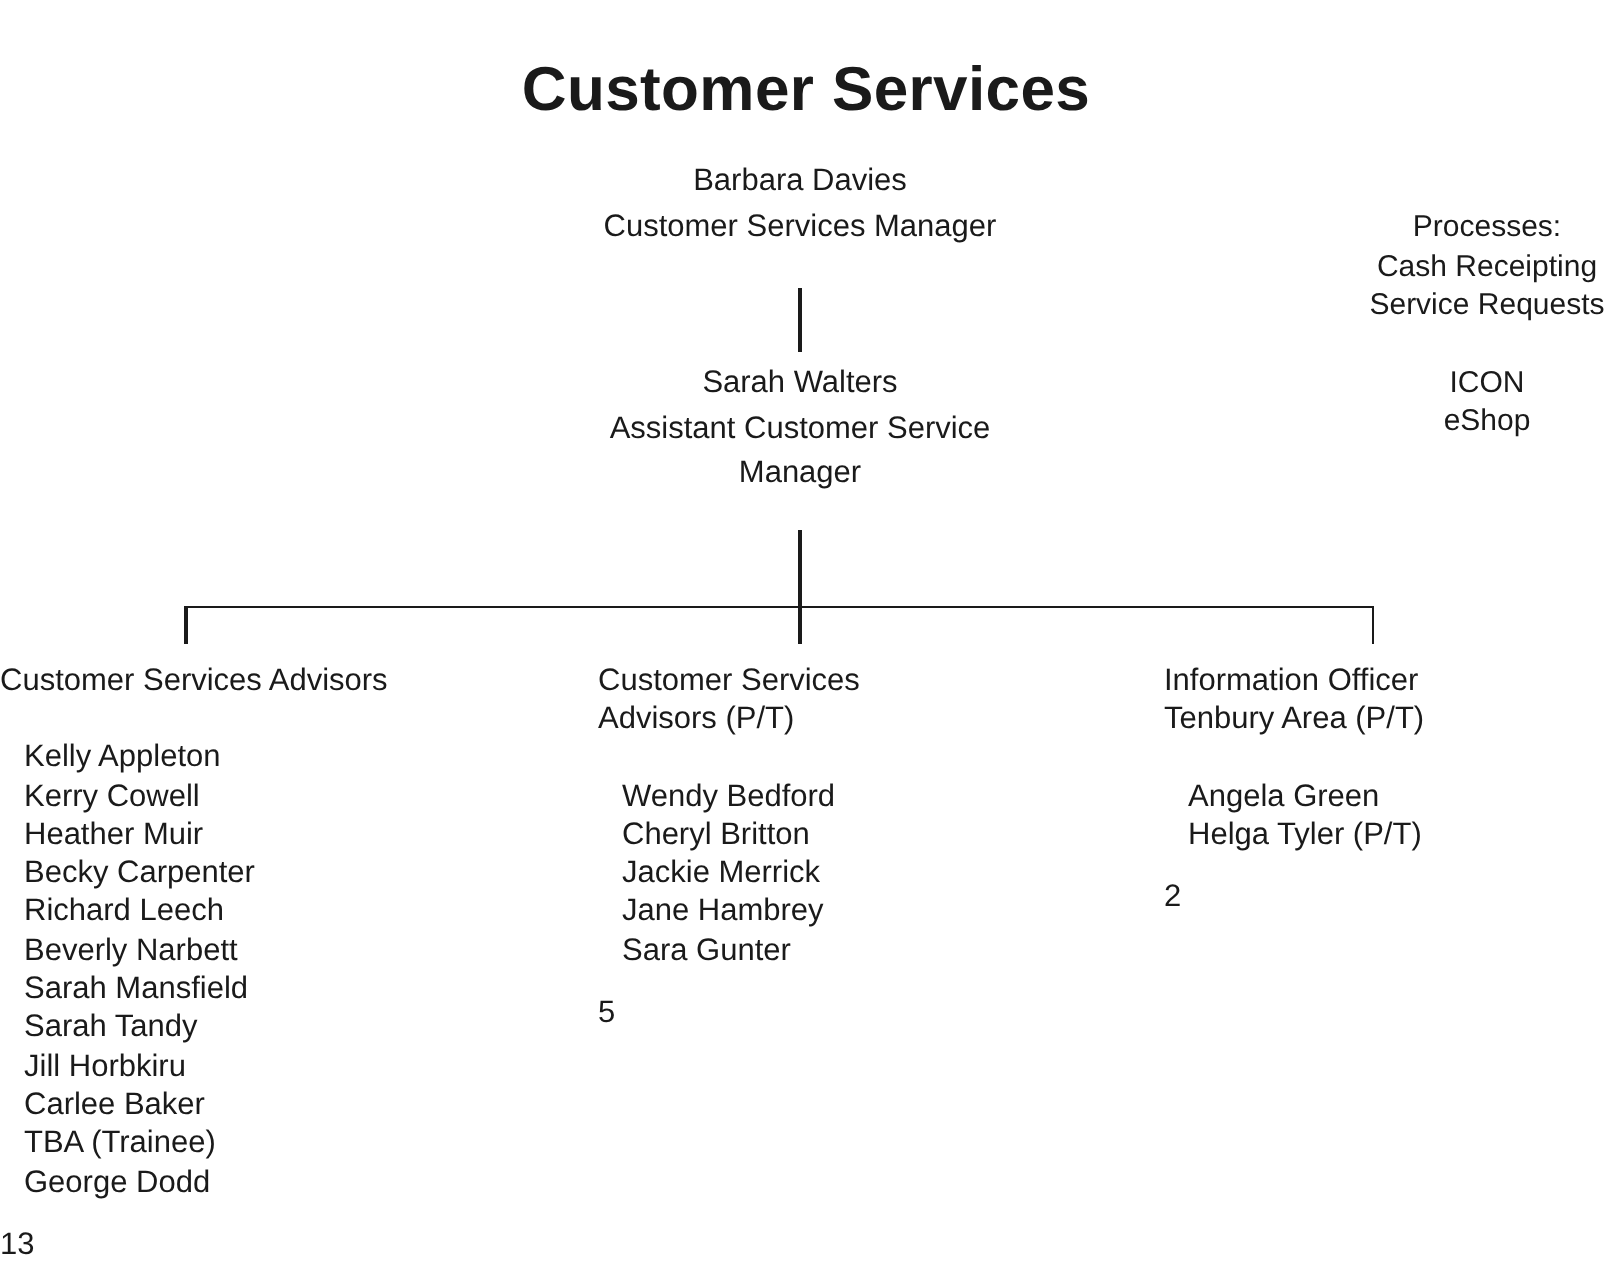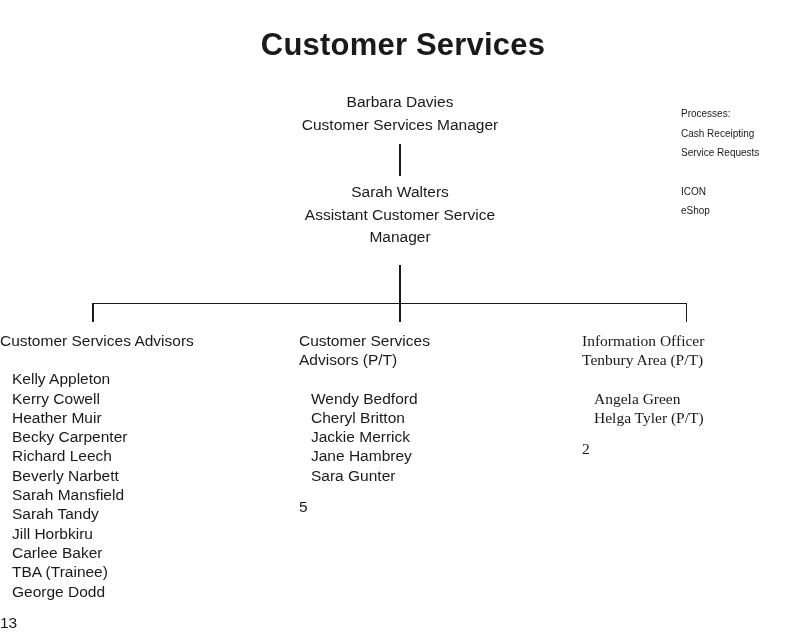--- a/index.html
+++ b/index.html
@@ -40,21 +40,21 @@
     text-align: center;
     font-size: 15.5px;
     line-height: 22.5px;
     color: #1a1a1a;
   }
   .node .line { display: block; white-space: nowrap; }
   .node .wrap { display: block; }
 
   #node-director {
     left: 270px;
-    top: 91px;
+    top: 80px;
     width: 260px;
   }
   #node-assistant {
     left: 282px;
     top: 181px;
     width: 236px;
   }
 
   
   .connector {
@@ -129,32 +129,31 @@
   }
   #dept-advisors-pt {
     left: 299px;
     top: 331px;
     width: 200px;
   }
   #dept-information-officer {
     left: 582px;
     top: 331px;
     width: 200px;
-    font-family: Liberation Serif, serif;
   }
 
   
   #side-notes {
     position: absolute;
     left: 681px;
     top: 104px;
     width: 125px;
-    font-size: 10px;
+    font-size: 15px;
     line-height: 19.5px;
-    text-align: left;
+    text-align: center;
     color: #1a1a1a;
   }
   #side-notes .note-group { margin: 0 0 19px 0; }
   #side-notes .note-group:last-child { margin-bottom: 0; }
   #side-notes .note-heading { white-space: nowrap; }
   #side-notes ul {
     list-style: none;
     margin: 0;
     padding: 0;
   }

